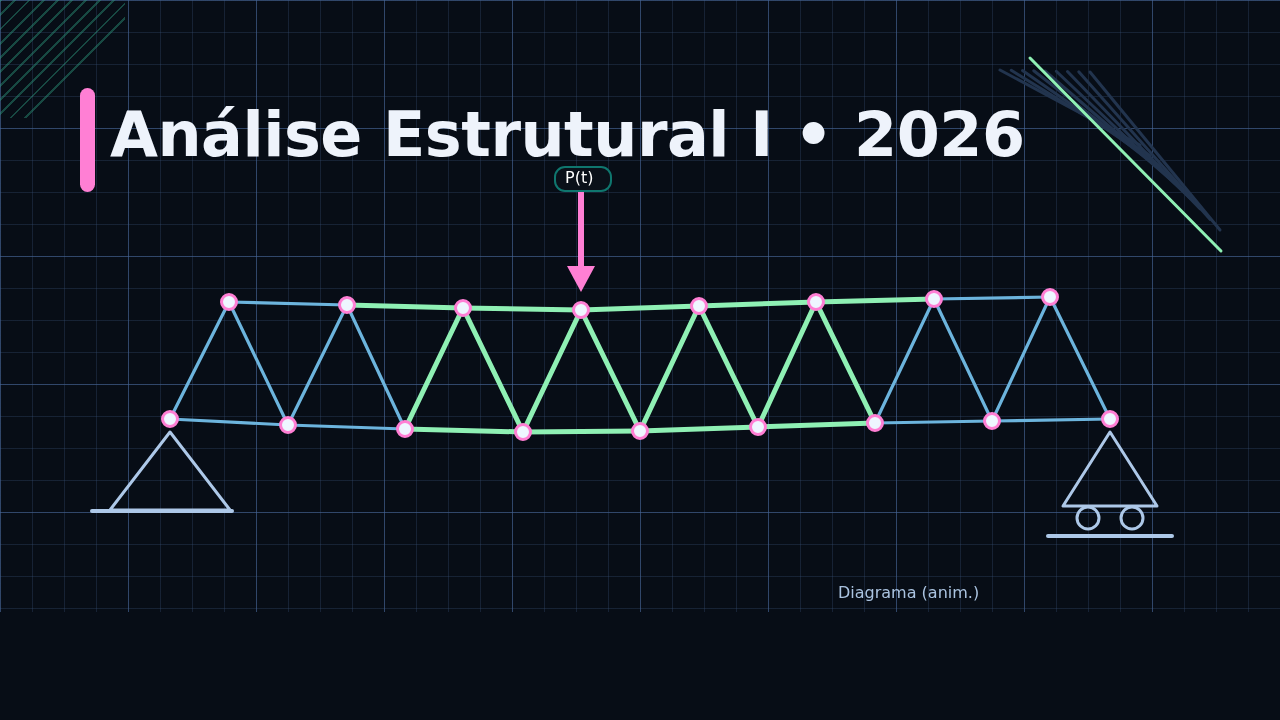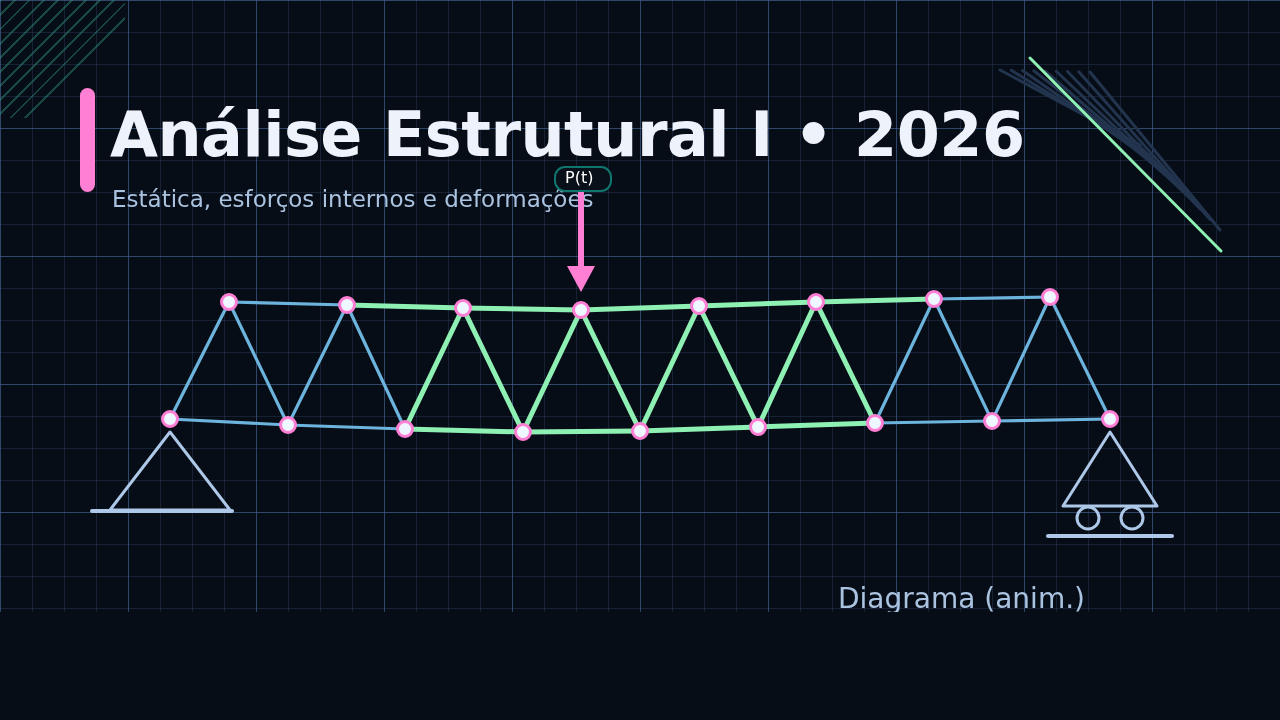--- a/index.html
+++ b/index.html
@@ -99,21 +99,21 @@
     color: #ffffff;
     font-size: 16px;
     line-height: 1.05;
     white-space: nowrap;
   }
 
   
   #diagram-caption {
     position: absolute;
     left: 838px; top: 585px;
-    font-size: 28px;
+    font-size: 16px;
     color: #aac3e0;
     white-space: nowrap;
     line-height: 1;
   }
   #diagram-panel {
     position: absolute;
     left: 820px; top: 612px;
     width: 360px; height: 61px;
     border: 2px solid #2b3c57;
     border-radius: 14px;
@@ -155,21 +155,20 @@
         <line x1="1056.25" y1="71.25" x2="1190" y2="198.125" stroke="#22344e" stroke-width="3" stroke-linecap="round"></line>
         <line x1="1067.5" y1="71.5" x2="1200" y2="208.75" stroke="#22344e" stroke-width="3" stroke-linecap="round"></line>
         <line x1="1078.75" y1="71.75" x2="1210" y2="219.375" stroke="#22344e" stroke-width="3" stroke-linecap="round"></line>
         <line x1="1090" y1="72" x2="1220" y2="230" stroke="#22344e" stroke-width="3" stroke-linecap="round"></line>
       </g>
     <line id="deco-accent-line" stroke="#8ff0b4" stroke-width="3" stroke-linecap="round" x1="1030" y1="58" x2="1221" y2="251"></line>
   </svg>
 
   <div id="accent-bar"></div>
   <div id="page-title">Análise Estrutural I • 2026</div>
-  <div id="page-subtitle">Estática, esforços internos e deformações</div>
 
   <svg id="supports-svg" viewBox="0 0 1280 720">
     <g id="pin-support">
         <polygon points="170,432 110,510 230,510" fill="none" stroke="#adc8e8" stroke-width="3" stroke-linejoin="round"></polygon>
         <line x1="92" y1="511" x2="232" y2="511" stroke="#adc8e8" stroke-width="4" stroke-linecap="round"></line>
       </g>
     <g id="roller-support">
         <polygon points="1110,432 1063,506 1157,506" fill="none" stroke="#adc8e8" stroke-width="3" stroke-linejoin="round"></polygon>
         <circle cx="1088" cy="518" r="11" fill="none" stroke="#adc8e8" stroke-width="3"></circle>
         <circle cx="1132" cy="518" r="11" fill="none" stroke="#adc8e8" stroke-width="3"></circle>

